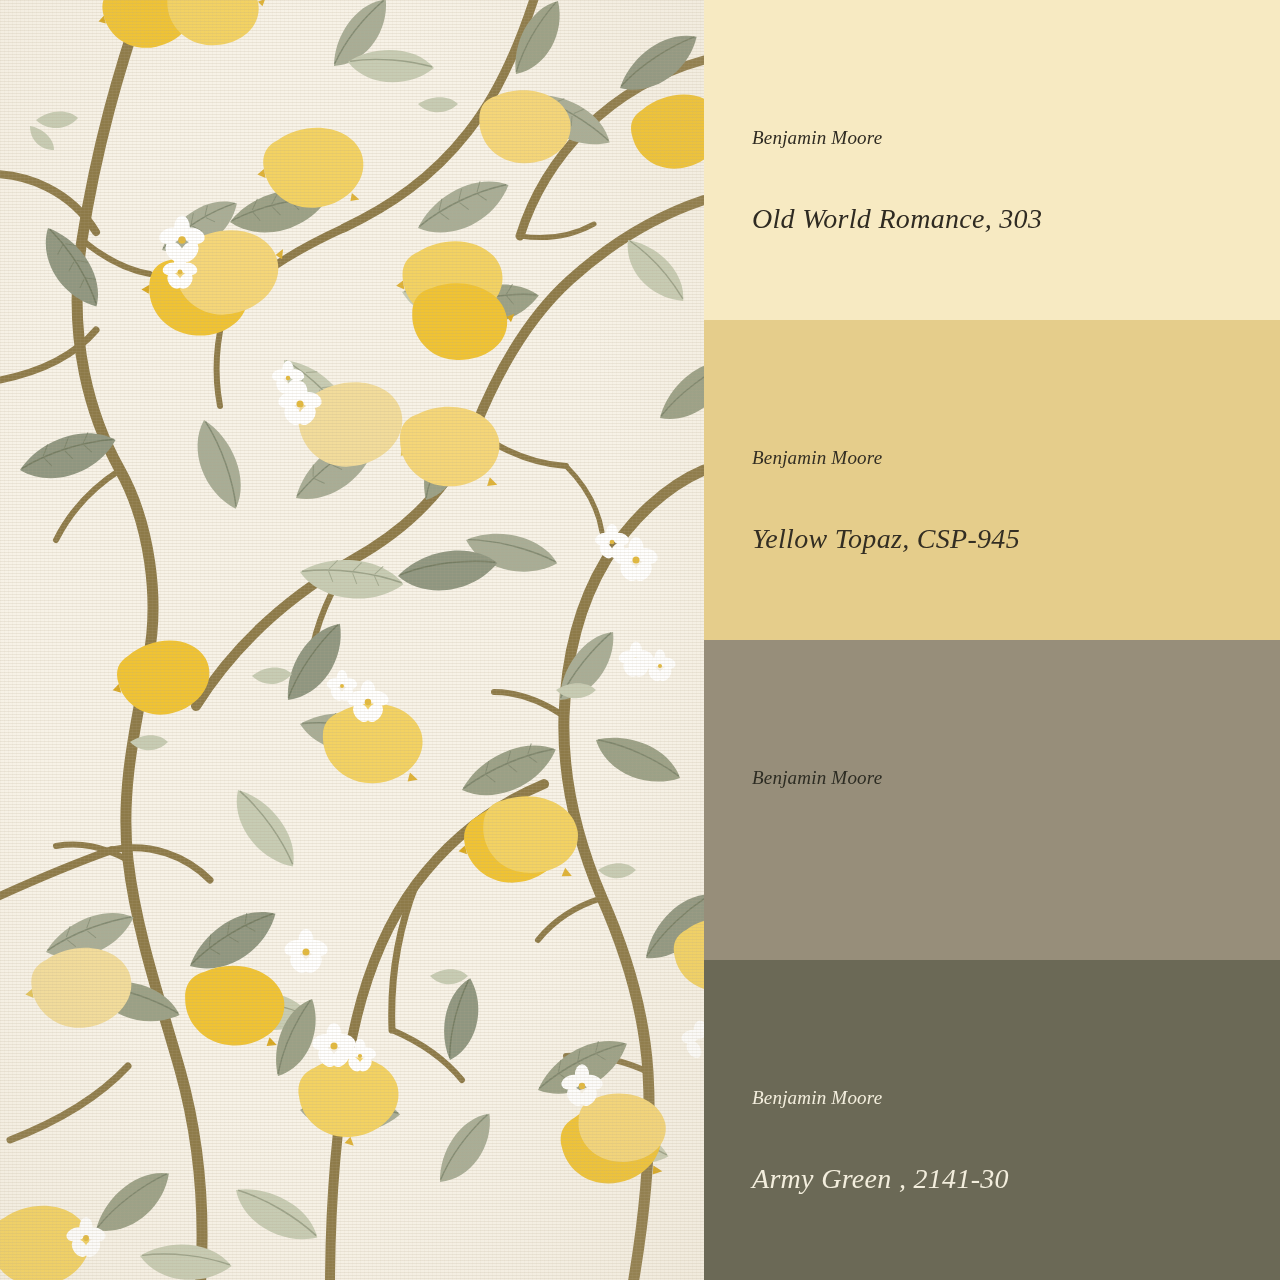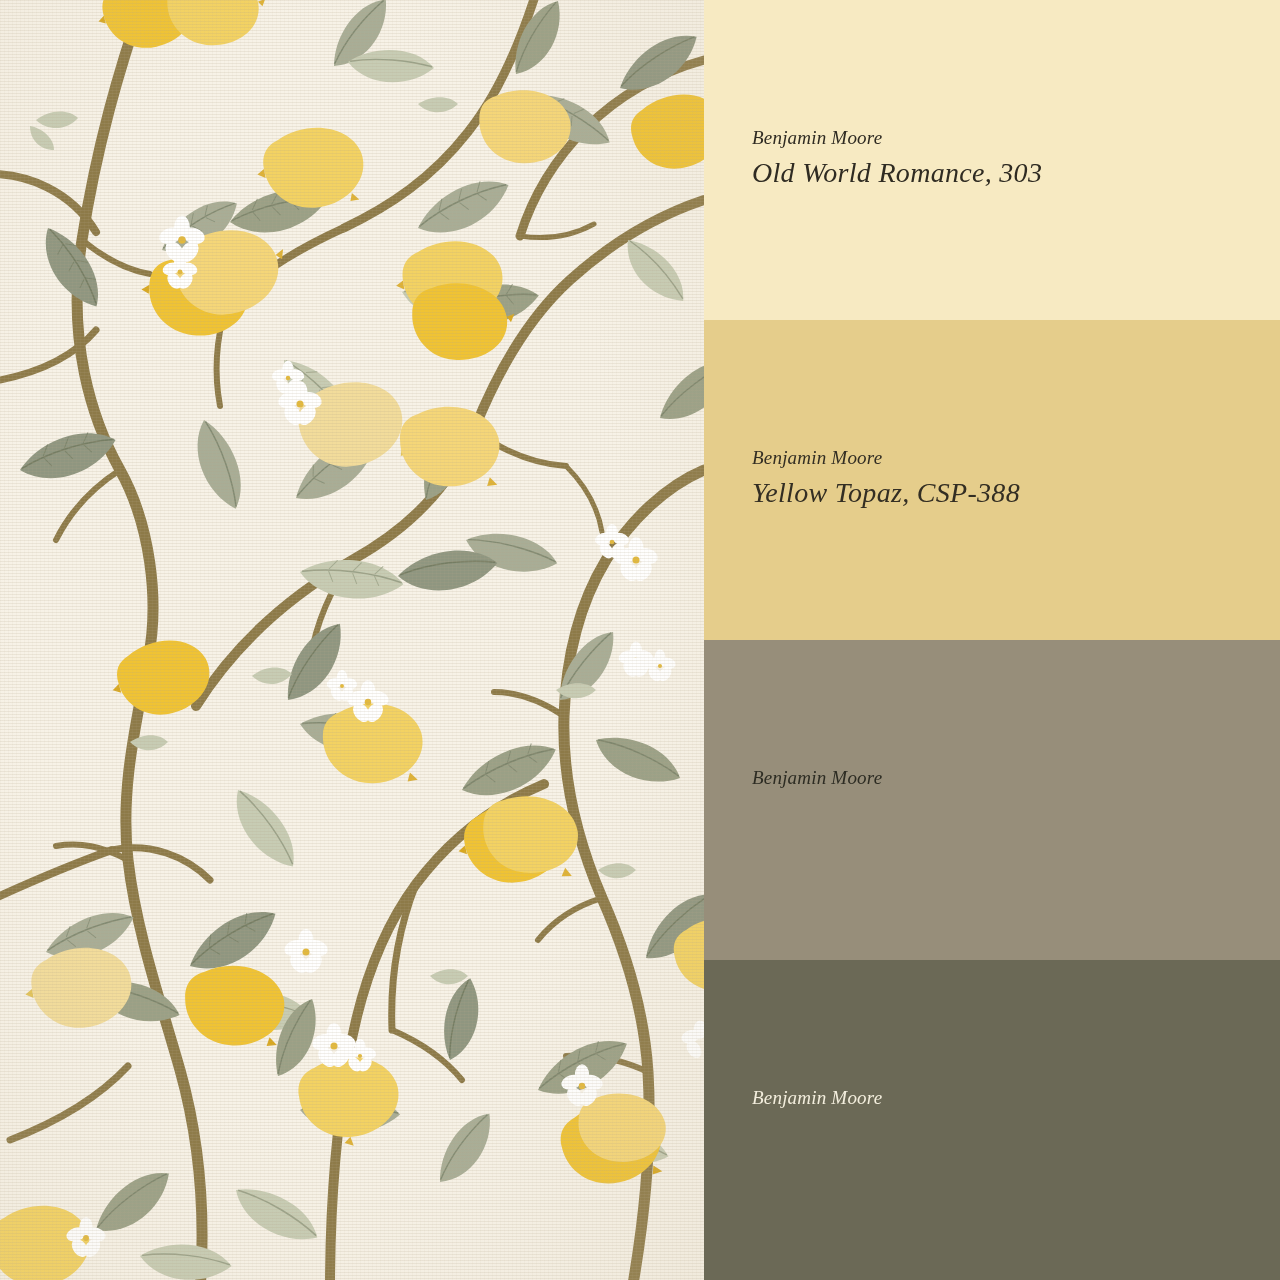--- a/index.html
+++ b/index.html
@@ -43,21 +43,21 @@
   .pattern{position:absolute;left:0;top:0;width:704px;height:1280px;z-index:10;}
 
   
   .swatches{width:576px;height:1280px;display:flex;flex-direction:column;}
   .swatch{
     width:576px;height:320px;position:relative;
     box-sizing:border-box;
   }
   .sw-text{
     position:absolute;left:48px;
-    display:flex;flex-direction:column;
+    display:flex;flex-direction:column;gap:46px;
   }
   .sw-brand{
     font-style:italic;
     font-size:19px;
     letter-spacing:.2px;
     line-height:1.1;
     margin-bottom:9px;
   }
   .sw-name{
     font-style:italic;
@@ -734,30 +734,31 @@
     <div class="swatch s1" style="background: rgb(247, 234, 194); color: rgb(47, 43, 34);">
       <div class="sw-text">
         <span class="sw-brand">Benjamin Moore</span>
         <span class="sw-name">Old World Romance, 303</span>
       </div>
     </div>
 
     <div class="swatch s2" style="background: rgb(229, 205, 139); color: rgb(51, 46, 35);">
       <div class="sw-text">
         <span class="sw-brand">Benjamin Moore</span>
-        <span class="sw-name">Yellow Topaz, CSP-388</span>
+        <span class="sw-name">Yellow Topaz, CSP-945</span>
       </div>
     </div>
 
     <div class="swatch s3" style="background: rgb(151, 142, 122); color: rgb(45, 44, 35);">
       <div class="sw-text">
         <span class="sw-brand">Benjamin Moore</span>
       </div>
     </div>
 
     <div class="swatch s4" style="background: rgb(107, 105, 86); color: rgb(243, 238, 221);">
       <div class="sw-text">
         <span class="sw-brand">Benjamin Moore</span>
+        <span class="sw-name">Army Green , 2141-30</span>
       </div>
     </div>
 
   </div>
 </div>
 
 </body></html>

